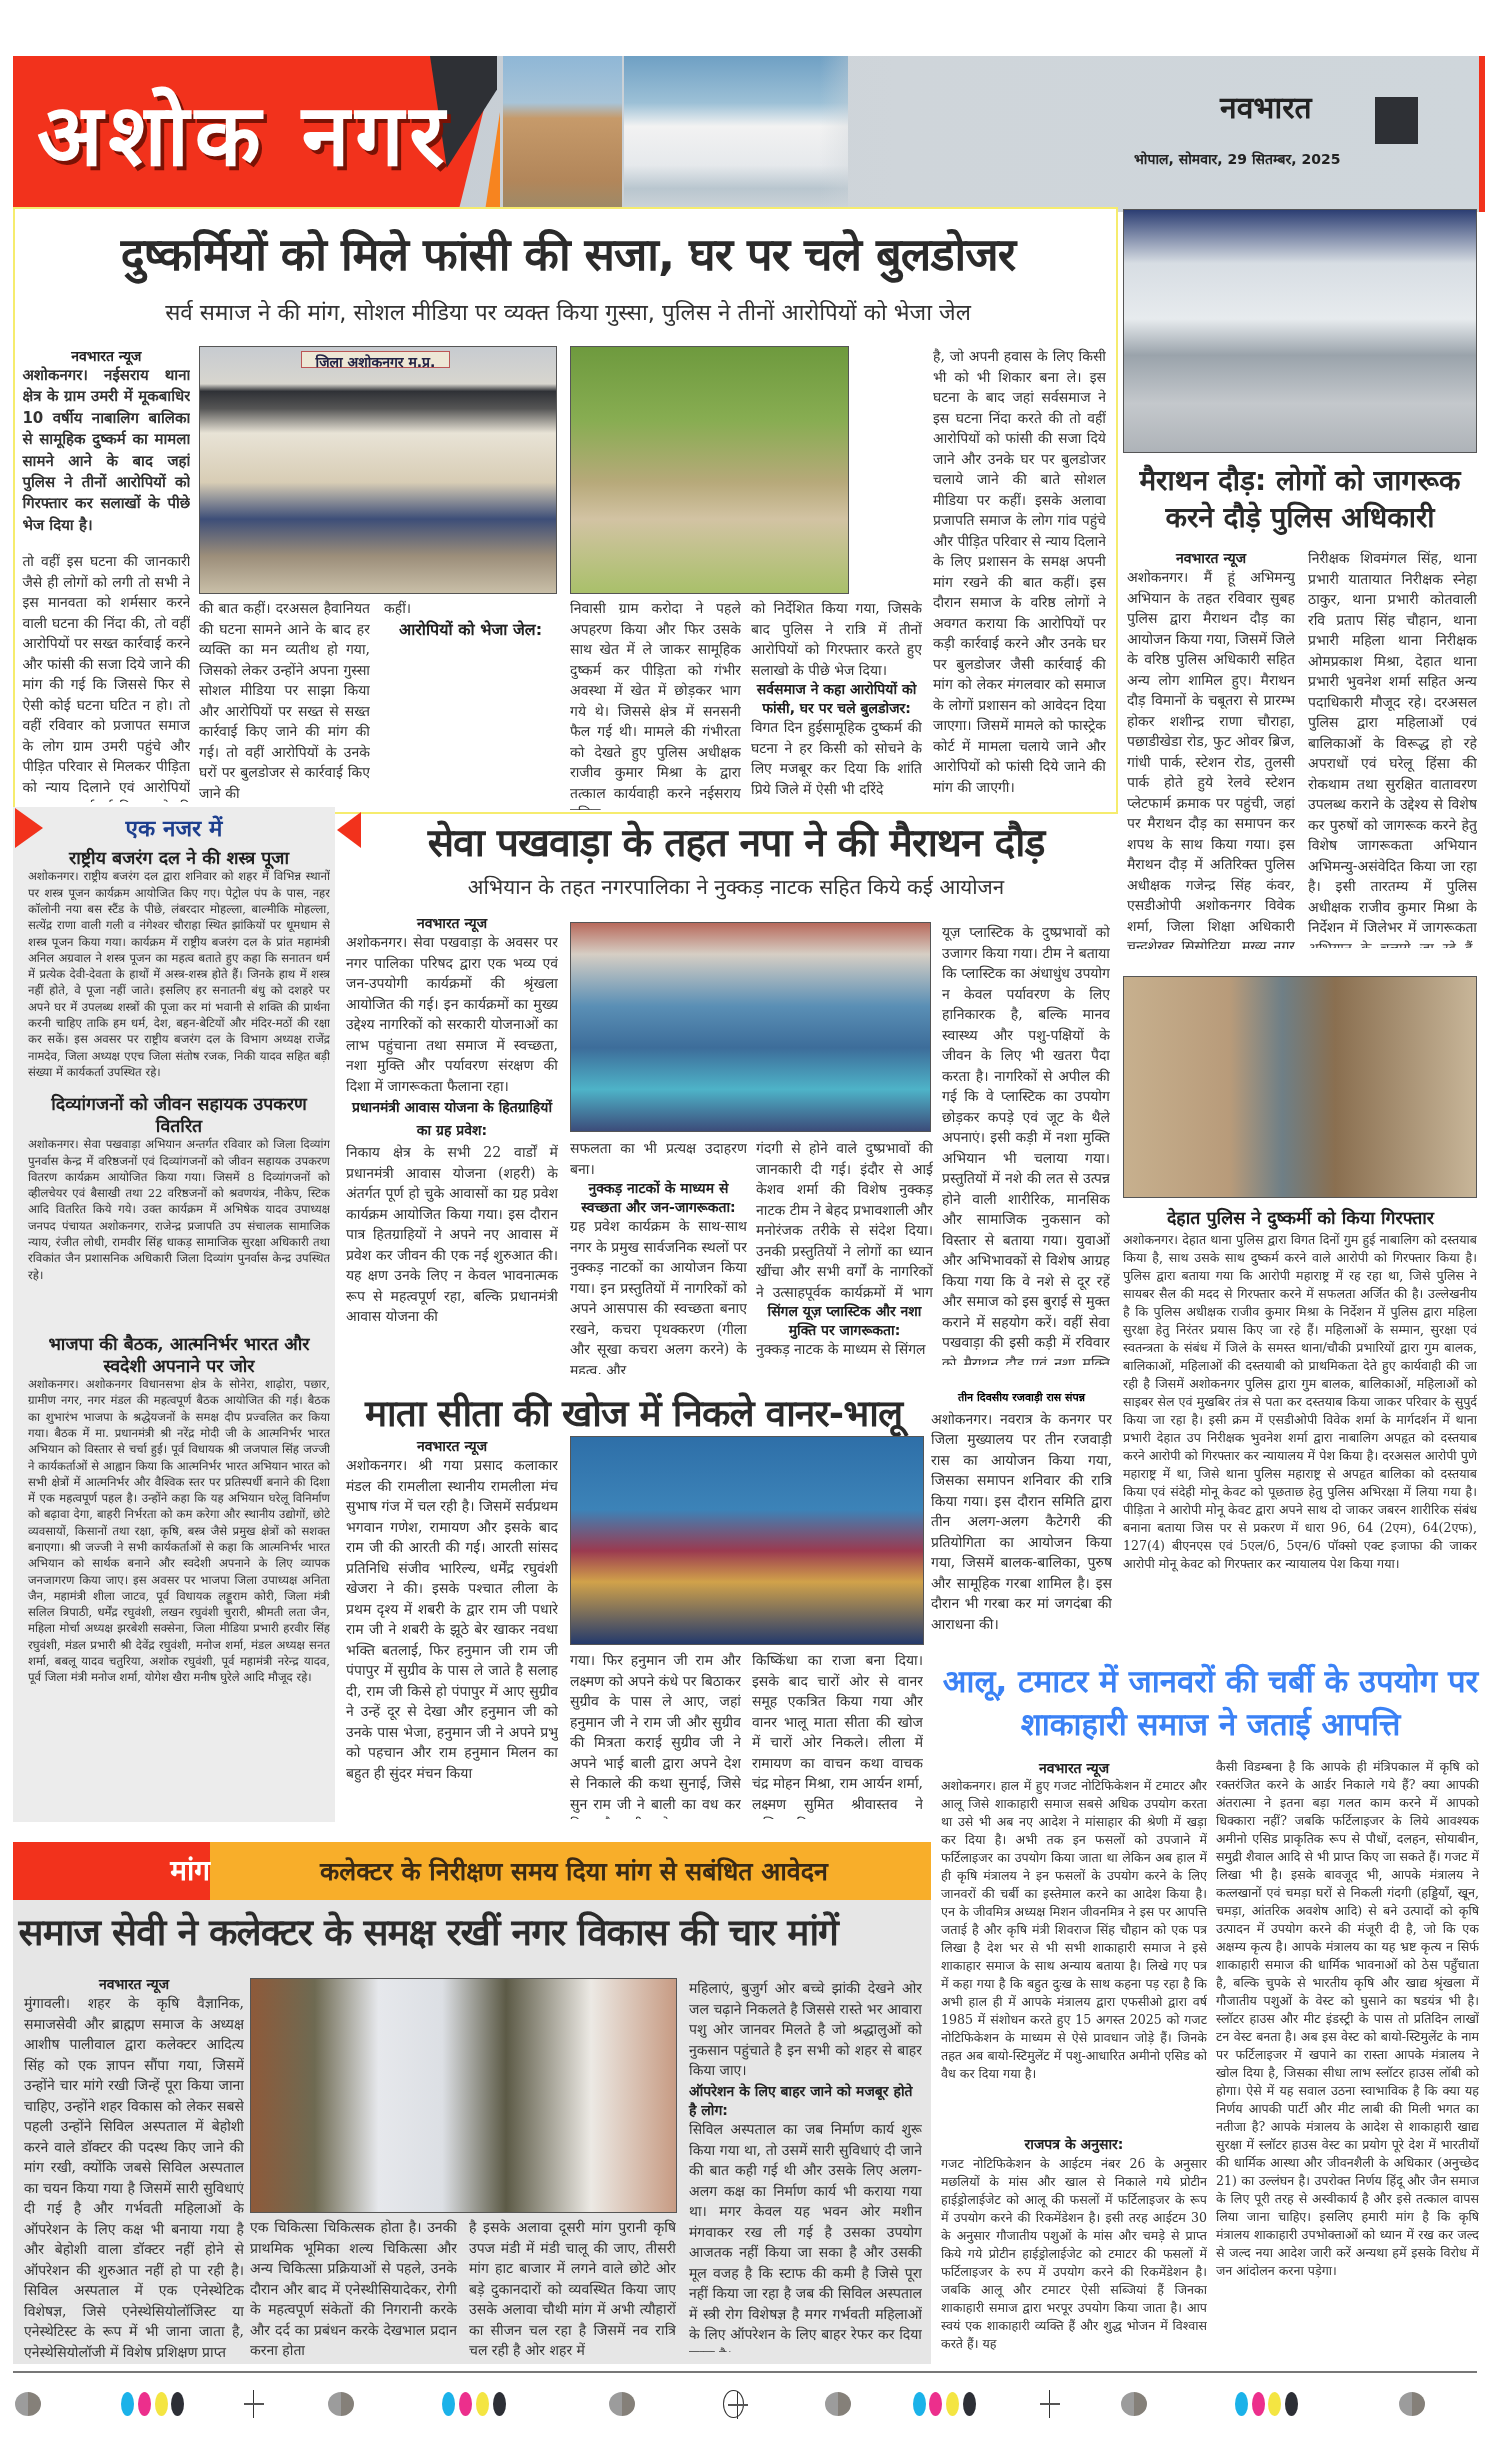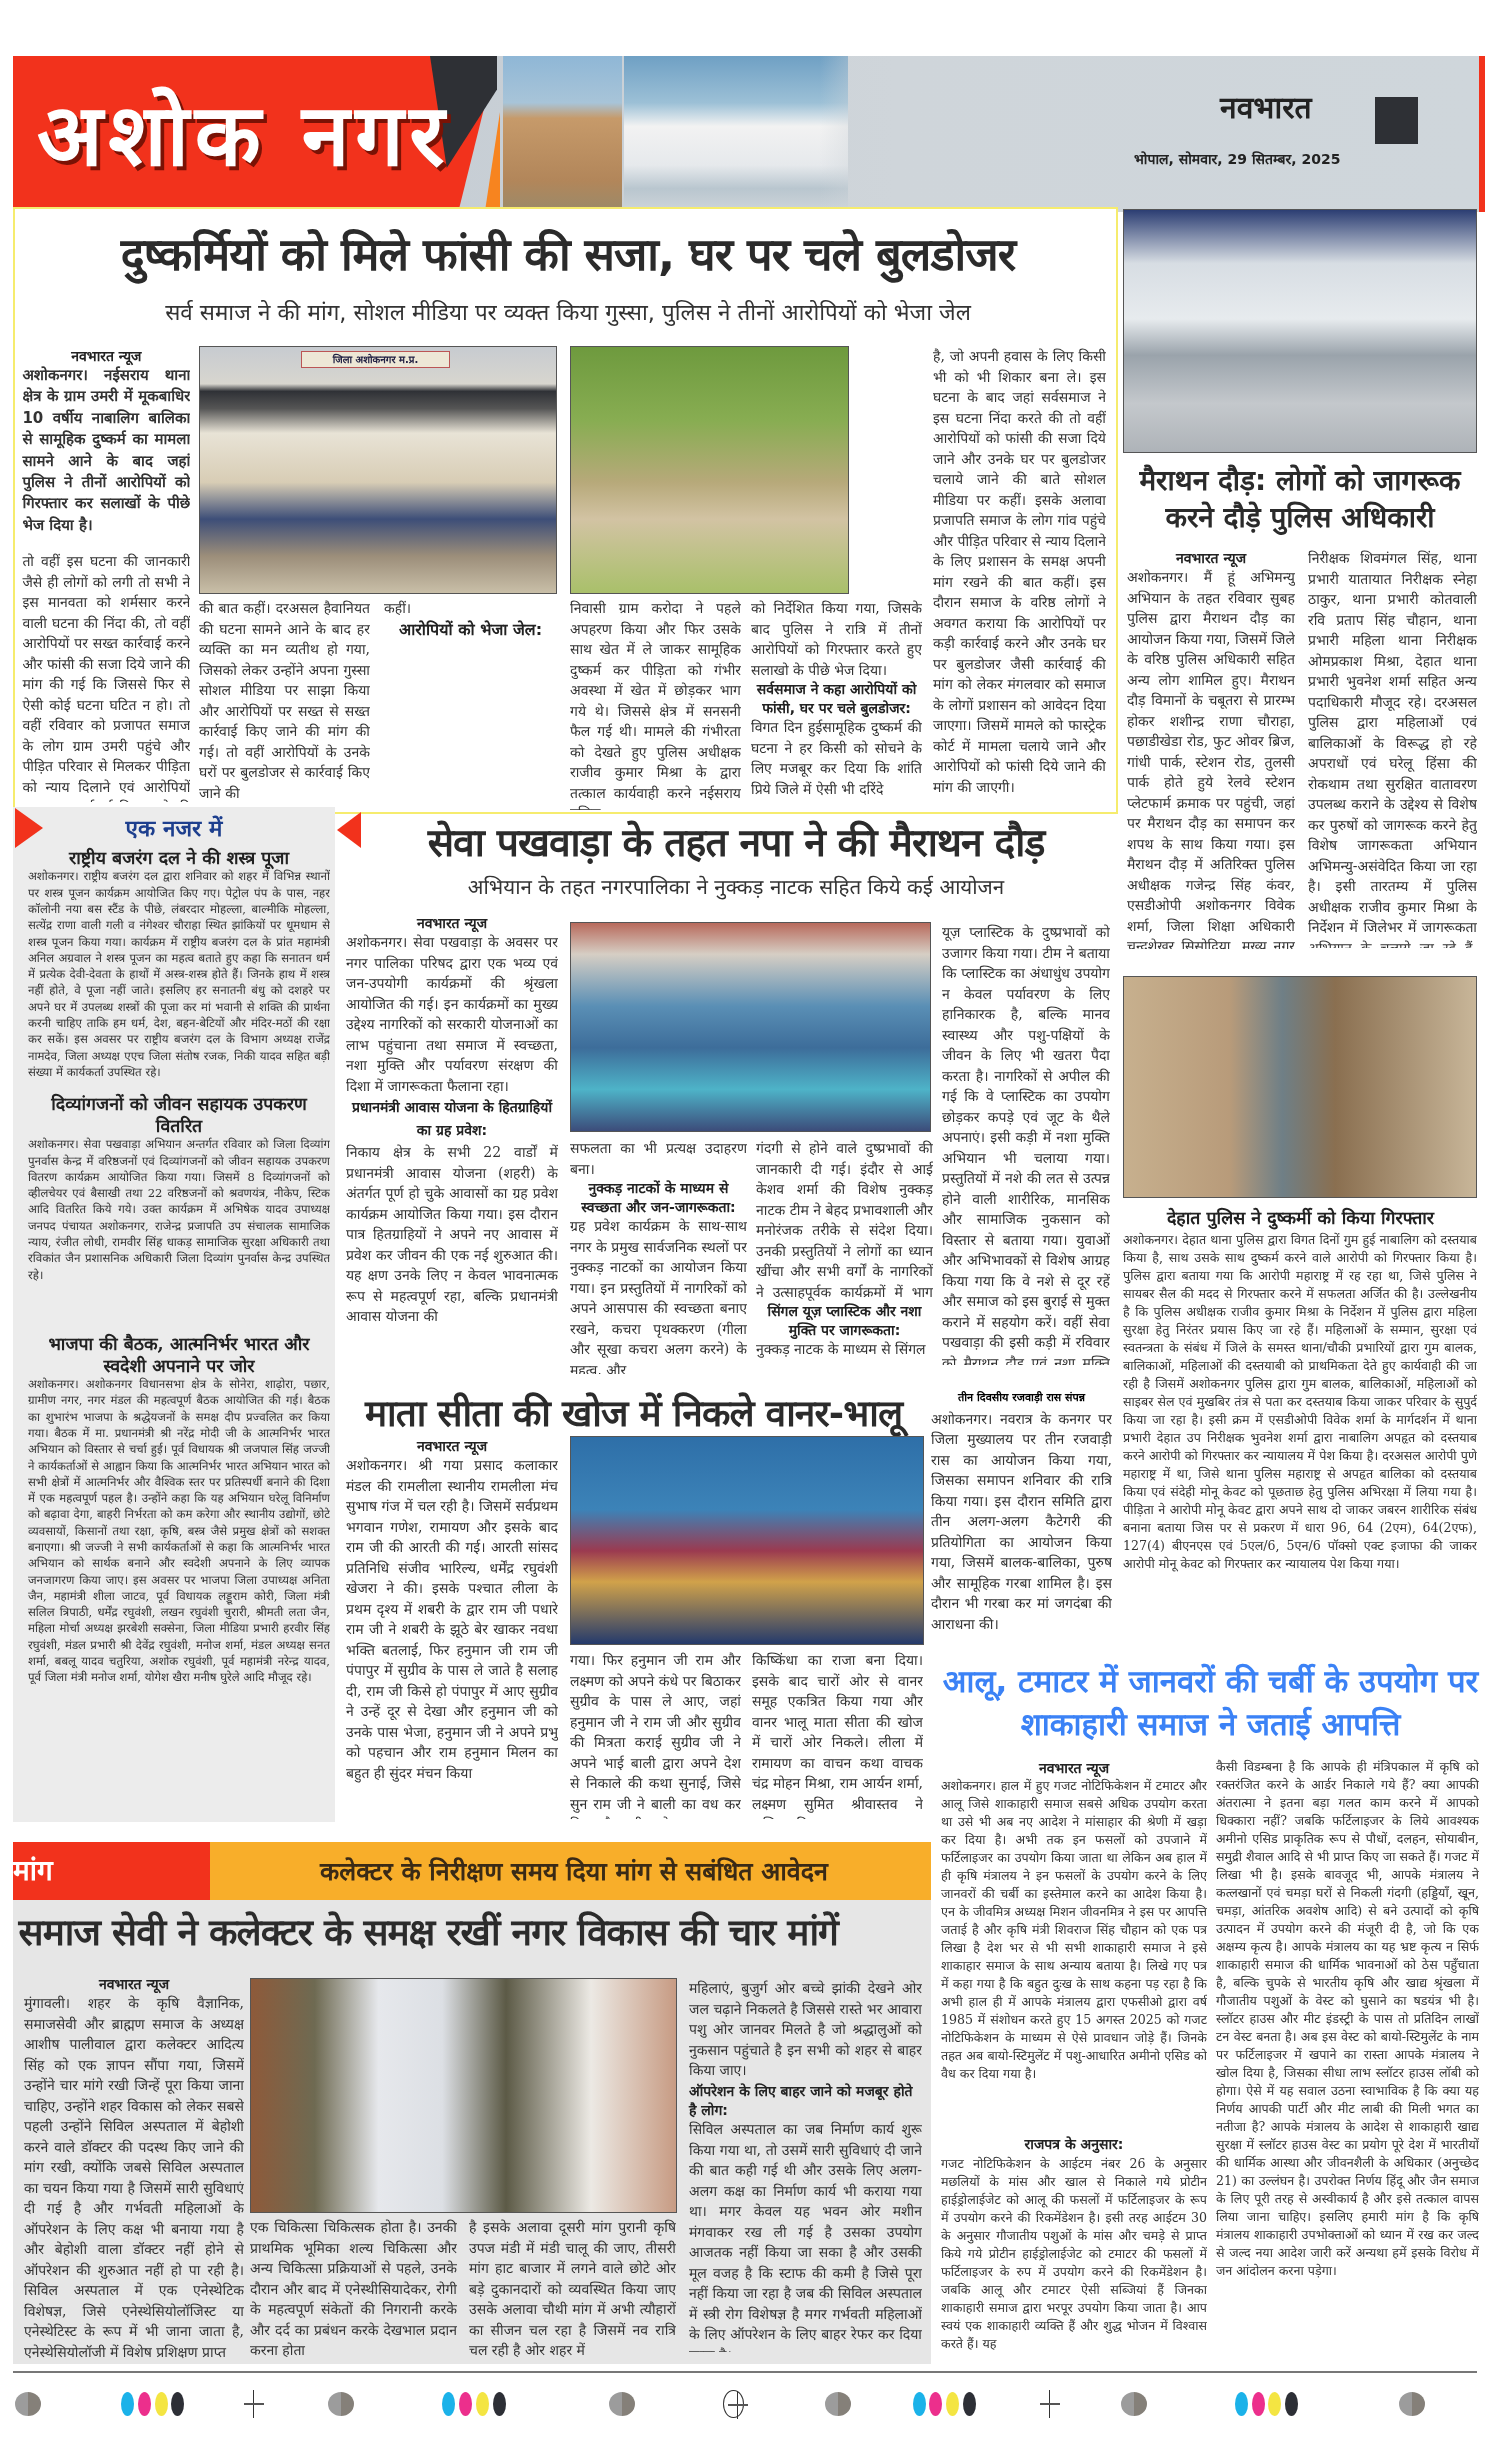--- a/index.html
+++ b/index.html
@@ -39,21 +39,21 @@
 #seva-tri{left:337px;top:812px;width:0;height:0;border-top:18.6px solid transparent;border-bottom:18.6px solid transparent;border-right:24px solid #f2321c}
 #seva-head{left:354px;top:814px;width:764px;font-size:39px;font-weight:900;color:#2b2b2b;text-align:center;font-family:"DejaVu Sans",sans-serif;letter-spacing:-0.9px}
 #seva-sub{left:354px;top:872px;width:764px;font-size:20.5px;color:#333;text-align:center;font-family:"DejaVu Sans",sans-serif}
 
 #sita-head{left:354px;top:1386px;width:559px;font-size:37px;font-weight:900;color:#2b2b2b;text-align:center;font-family:"DejaVu Sans",sans-serif;letter-spacing:-0.9px}
 
 #aloo-head{left:931px;top:1660px;width:559px;font-size:31px;font-weight:900;color:#3b82f6;text-align:center;line-height:43px;font-family:"DejaVu Sans",sans-serif}
 
 #dem-band{left:13px;top:1842px;width:918px;height:58px;background:#f8ae2a}
 #dem-red{left:13px;top:1842px;width:197px;height:58px;background:#f2321c}
-#dem-label{left:13px;top:1850px;width:197px;font-size:28px;font-weight:900;color:#fff;text-align:left;font-family:"DejaVu Sans",sans-serif}
+#dem-label{left:13px;top:1850px;width:197px;font-size:28px;font-weight:900;color:#fff;text-align:right;font-family:"DejaVu Sans",sans-serif}
 #dem-kicker{left:220px;top:1853px;width:708px;font-size:25px;font-weight:900;color:#3a2a16;text-align:center;font-family:"DejaVu Sans",sans-serif}
 #dem-box{left:13px;top:1900px;width:918px;height:464px;background:#e6e6e6}
 #dem-head{left:18.6px;top:1905px;width:909px;font-size:37px;font-weight:900;color:#2b2b2b;text-align:left;font-family:"DejaVu Sans",sans-serif;letter-spacing:-0.9px}
 
 .reg{position:absolute;top:2392px;width:17px;height:24px;border-radius:50%;}
 .gray{background:linear-gradient(90deg,#9c9c9c 50%,#858079 50%);width:26px}
 .c{background:#1bb2e9}.m{background:#ec2f8c}.y{background:#f4e542}.k{background:#2d2f36}
 .cross{position:absolute;top:2390px;width:28px;height:28px}
 .cross:before{content:"";position:absolute;left:13px;top:0;width:1.4px;height:28px;background:#333}
 .cross:after{content:"";position:absolute;left:3.7px;top:13px;width:20.5px;height:1.9px;background:#555}
@@ -79,21 +79,21 @@
 <div class="abs" id="lead-head">दुष्कर्मियों को मिले फांसी की सजा, घर पर चले बुलडोजर</div>
 <div class="abs" id="lead-sub">सर्व समाज ने की मांग, सोशल मीडिया पर व्यक्त किया गुस्सा, पुलिस ने तीनों आरोपियों को भेजा जेल</div>
 
 <div class="abs" style="left:22.4px;top:346px;width:168px">
   <div class="bylbl">नवभारत न्यूज</div>
   <div class="txt" style="font-weight:700;font-size:15px;line-height:21.4px;height:186px;font-family:'DejaVu Sans',sans-serif">अशोकनगर। नईसराय थाना क्षेत्र के ग्राम उमरी में मूकबाधिर 10 वर्षीय नाबालिग बालिका से सामूहिक दुष्कर्म का मामला सामने आने के बाद जहां पुलिस ने तीनों आरोपियों को गिरफ्तार कर सलाखों के पीछे भेज दिया है।</div>
   <div class="txt" style="height:251px">तो वहीं इस घटना की जानकारी जैसे ही लोगों को लगी तो सभी ने इस मानवता को शर्मसार करने वाली घटना की निंदा की, तो वहीं आरोपियों पर सख्त कार्रवाई करने और फांसी की सजा दिये जाने की मांग की गई कि जिससे फिर से ऐसी कोई घटना घटित न हो। तो वहीं रविवार को प्रजापत समाज के लोग ग्राम उमरी पहुंचे और पीड़ित परिवार से मिलकर पीड़िता को न्याय दिलाने एवं आरोपियों पर सख्त कार्रवाई किए जाने की मांग को लेकर प्रदर्शन करने</div>
 </div>
 
 <div class="abs photo" style="left:199px;top:346px;width:358px;height:248px;background:linear-gradient(180deg,#c7cbd0 0%,#d8d6cf 15%,#2f3136 18%,#555 25%,#e8e3d6 35%,#d8cdb5 55%,#3d4e78 70%,#9c8e7a 85%,#c9bfa8 100%)">
-  <div style="position:absolute;left:101px;top:3.7px;width:149px;height:17px;background:#ede7d6;border:0.9px solid #b55;font-size:10px;color:#224;text-align:center;font-weight:700">जिला अशोकनगर म.प्र.</div>
+  <div style="position:absolute;left:101px;top:3.7px;width:149px;height:17px;background:#ede7d6;border:0.9px solid #b55;font-size:14px;color:#224;text-align:center;font-weight:700">जिला अशोकनगर म.प्र.</div>
 </div>
 <div class="abs photo" style="left:570px;top:346px;width:279px;height:248px;background:linear-gradient(180deg,#6e9a3e 0%,#88ad52 30%,#b7a97a 55%,#d2c3a3 70%,#a9c06a 100%)"></div>
 <div class="abs photo" style="left:1123px;top:346px;width:0;height:0;border:none"></div>
 
 <div class="abs txt" style="left:199px;top:598px;width:171px;height:212px">की बात कहीं। दरअसल हैवानियत की घटना सामने आने के बाद हर व्यक्ति का मन व्यतीथ हो गया, जिसको लेकर उन्होंने अपना गुस्सा सोशल मीडिया पर साझा किया और आरोपियों पर सख्त से सख्त कार्रवाई किए जाने की मांग की गई। तो वहीं आरोपियों के उनके घरों पर बुलडोजर से कार्रवाई किए जाने की</div>
 <div class="abs" style="left:384px;top:598px;width:173px;height:212px">
   <div class="txt">कहीं।</div>
   <div class="sub">आरोपियों को भेजा जेल:</div>
 </div>
 <div class="abs txt" style="left:570px;top:598px;width:171px;height:212px">निवासी ग्राम करोदा ने पहले अपहरण किया और फिर उसके साथ खेत में ले जाकर सामूहिक दुष्कर्म कर पीड़िता को गंभीर अवस्था में खेत में छोड़कर भाग गये थे। जिससे क्षेत्र में सनसनी फैल गई थी। मामले की गंभीरता को देखते हुए पुलिस अधीक्षक राजीव कुमार मिश्रा के द्वारा तत्काल कार्यवाही करने नईसराय पुलिस</div>

